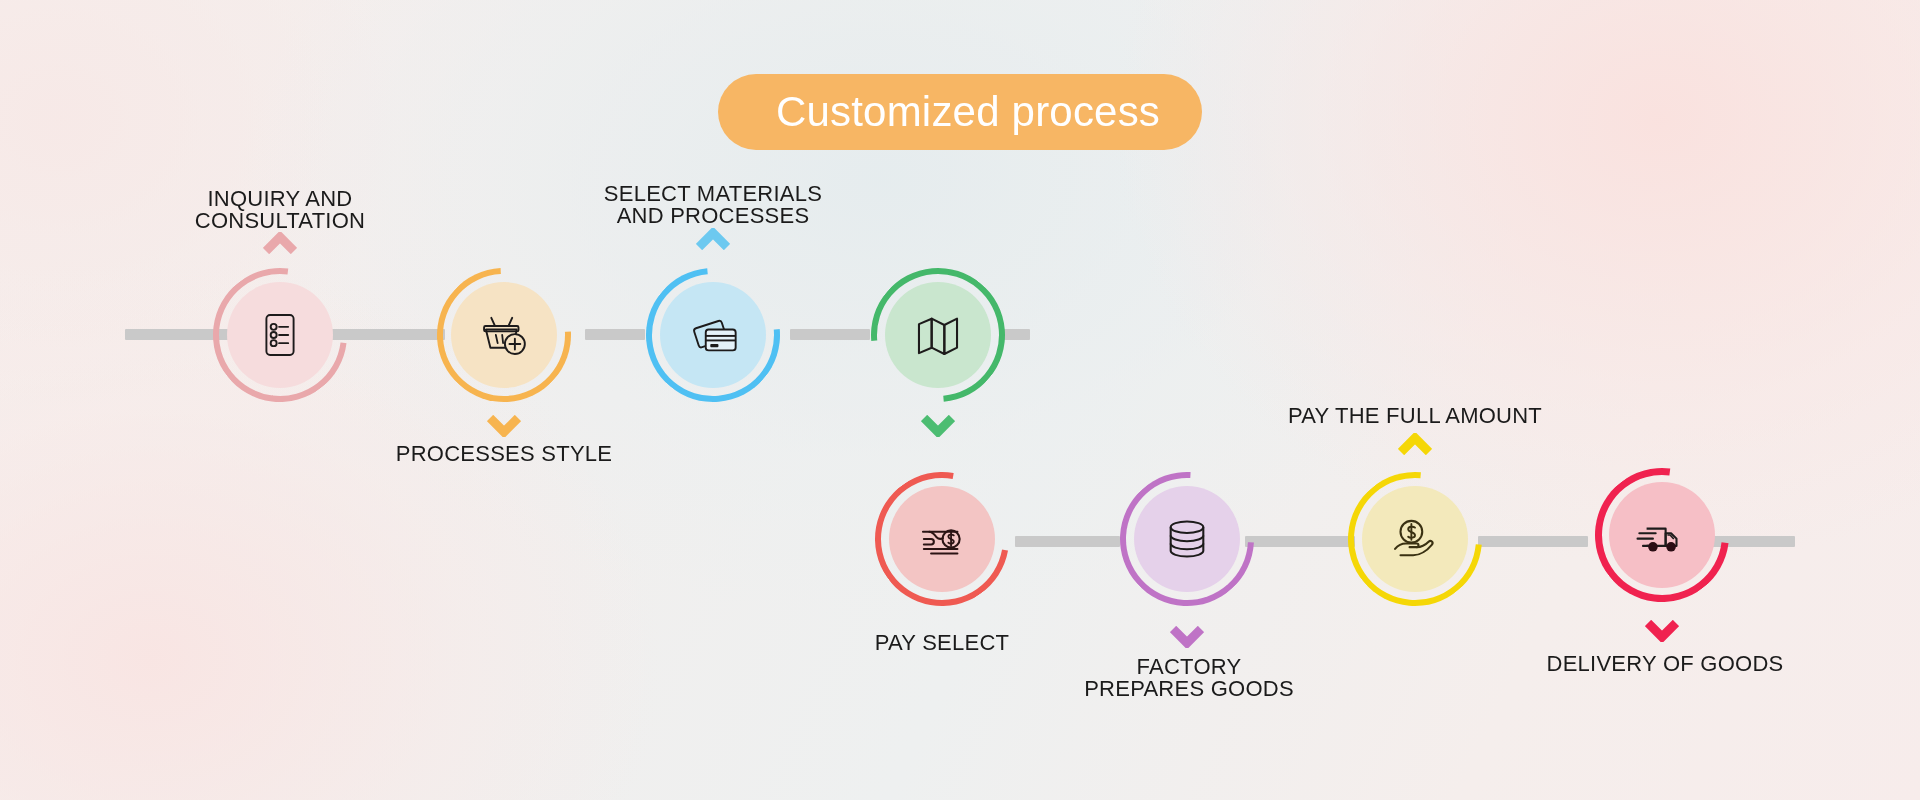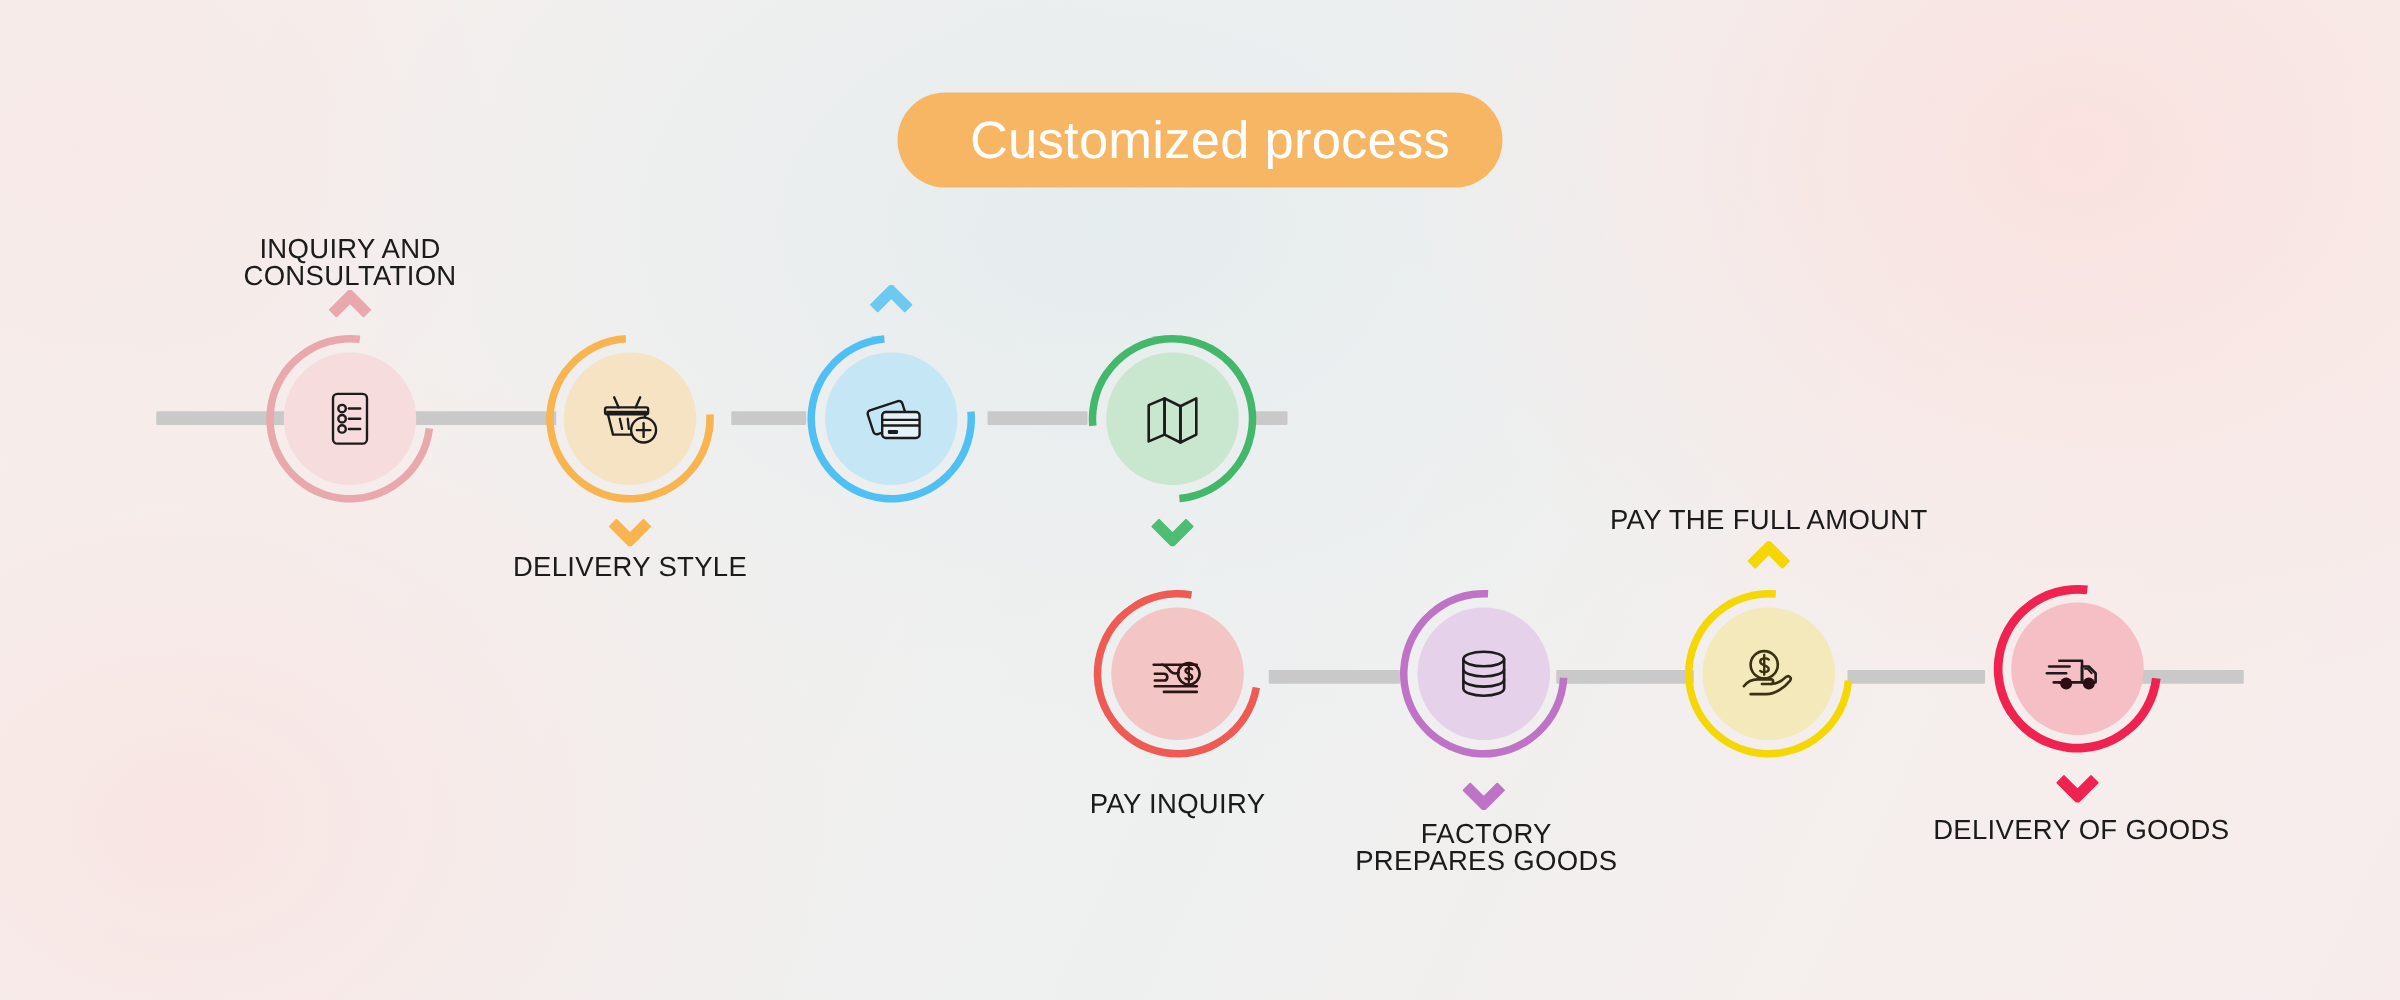--- a/index.html
+++ b/index.html
@@ -176,22 +176,24 @@
         <line x1="38" y1="42" x2="50" y2="42" stroke="#1d1b1b" stroke-width="2.1" stroke-linecap="round"></line>
         <line x1="44" y1="36" x2="44" y2="48" stroke="#1d1b1b" stroke-width="2.1" stroke-linecap="round"></line>
       </svg>
     </div>
   </div>
   <div class="chev" style="left:504px; top:415px;">
     <svg viewBox="0 0 34 22" aria-hidden="true">
       <path d="M3 3 L17 17 L31 3" fill="none" stroke="#f7b44f" stroke-width="9" stroke-linecap="butt" stroke-linejoin="miter"></path>
     </svg>
   </div>
-  <div class="label" style="left:504px; top:443px; width:320px;">DELIVERY STYLE</div>
-
+  <div class="label" style="left:504px; top:443px; width:320px;">PROCESSES STYLE</div>
+
+  <div class="label" style="left:713px; top:183px; width:340px;">SELECT MATERIALS
+AND PROCESSES</div>
   <div class="chev" style="left:713px; top:228px;">
     <svg viewBox="0 0 34 22" aria-hidden="true">
       <path d="M3 19 L17 5 L31 19" fill="none" stroke="#6cc9f0" stroke-width="9" stroke-linecap="butt" stroke-linejoin="miter"></path>
     </svg>
   </div>
   <div class="node" style="left:646px; top:268px;">
     <div class="ring" style="border:6px solid #4fc0f3; border-top-color:transparent; transform:rotate(40deg);"></div>
     <div class="disc" style="background:#c5e6f4;"></div>
     <div class="glyph">
       <svg viewBox="0 0 64 64">
@@ -230,21 +232,21 @@
         <path d="M18 24 C22 24 24 28 26 30 C28 32 31 32 33 31" fill="none" stroke="#2b1414" stroke-width="2.3" stroke-linecap="round"></path>
         <path d="M12 32 H20 C22 32 23 33 23 35 C23 37 22 38 20 38 H12" fill="none" stroke="#2b1414" stroke-width="2.3" stroke-linecap="round" stroke-linejoin="round"></path>
         <circle cx="42" cy="32" r="9.5" fill="none" stroke="#2b1414" stroke-width="2.3"></circle>
         <path d="M45 28 C44 27 39 26.3 39 29.4 C39 32.5 45 31.6 45 34.8 C45 37.9 40 37.2 39 36" fill="none" stroke="#2b1414" stroke-width="2" stroke-linecap="round"></path>
         <line x1="42" y1="24.5" x2="42" y2="39.8" stroke="#2b1414" stroke-width="2" stroke-linecap="round"></line>
         <line x1="12" y1="43" x2="49" y2="43" stroke="#2b1414" stroke-width="2.3" stroke-linecap="round"></line>
         <line x1="20" y1="48" x2="49" y2="48" stroke="#2b1414" stroke-width="2.3" stroke-linecap="round"></line>
       </svg>
     </div>
   </div>
-  <div class="label" style="left:942px; top:632px; width:300px;">PAY INQUIRY</div>
+  <div class="label" style="left:942px; top:632px; width:300px;">PAY SELECT</div>
 
   <div class="node" style="left:1120px; top:472px;">
     <div class="ring" style="border:6px solid #bf73c6; border-right-color:transparent; transform:rotate(-42deg);"></div>
     <div class="disc" style="background:#e5d1ea;"></div>
     <div class="glyph">
       <svg viewBox="0 0 64 64">
         <ellipse cx="32" cy="19" rx="18" ry="6.4" fill="none" stroke="#1d1b1b" stroke-width="2.3"></ellipse>
         <path d="M14 19 V45 C14 48.5 22 51.4 32 51.4 C42 51.4 50 48.5 50 45 V19" fill="none" stroke="#1d1b1b" stroke-width="2.3"></path>
         <path d="M14 28 C14 31.5 22 34.4 32 34.4 C42 34.4 50 31.5 50 28" fill="none" stroke="#1d1b1b" stroke-width="2.3"></path>
         <path d="M14 37 C14 40.5 22 43.4 32 43.4 C42 43.4 50 40.5 50 37" fill="none" stroke="#1d1b1b" stroke-width="2.3"></path>

